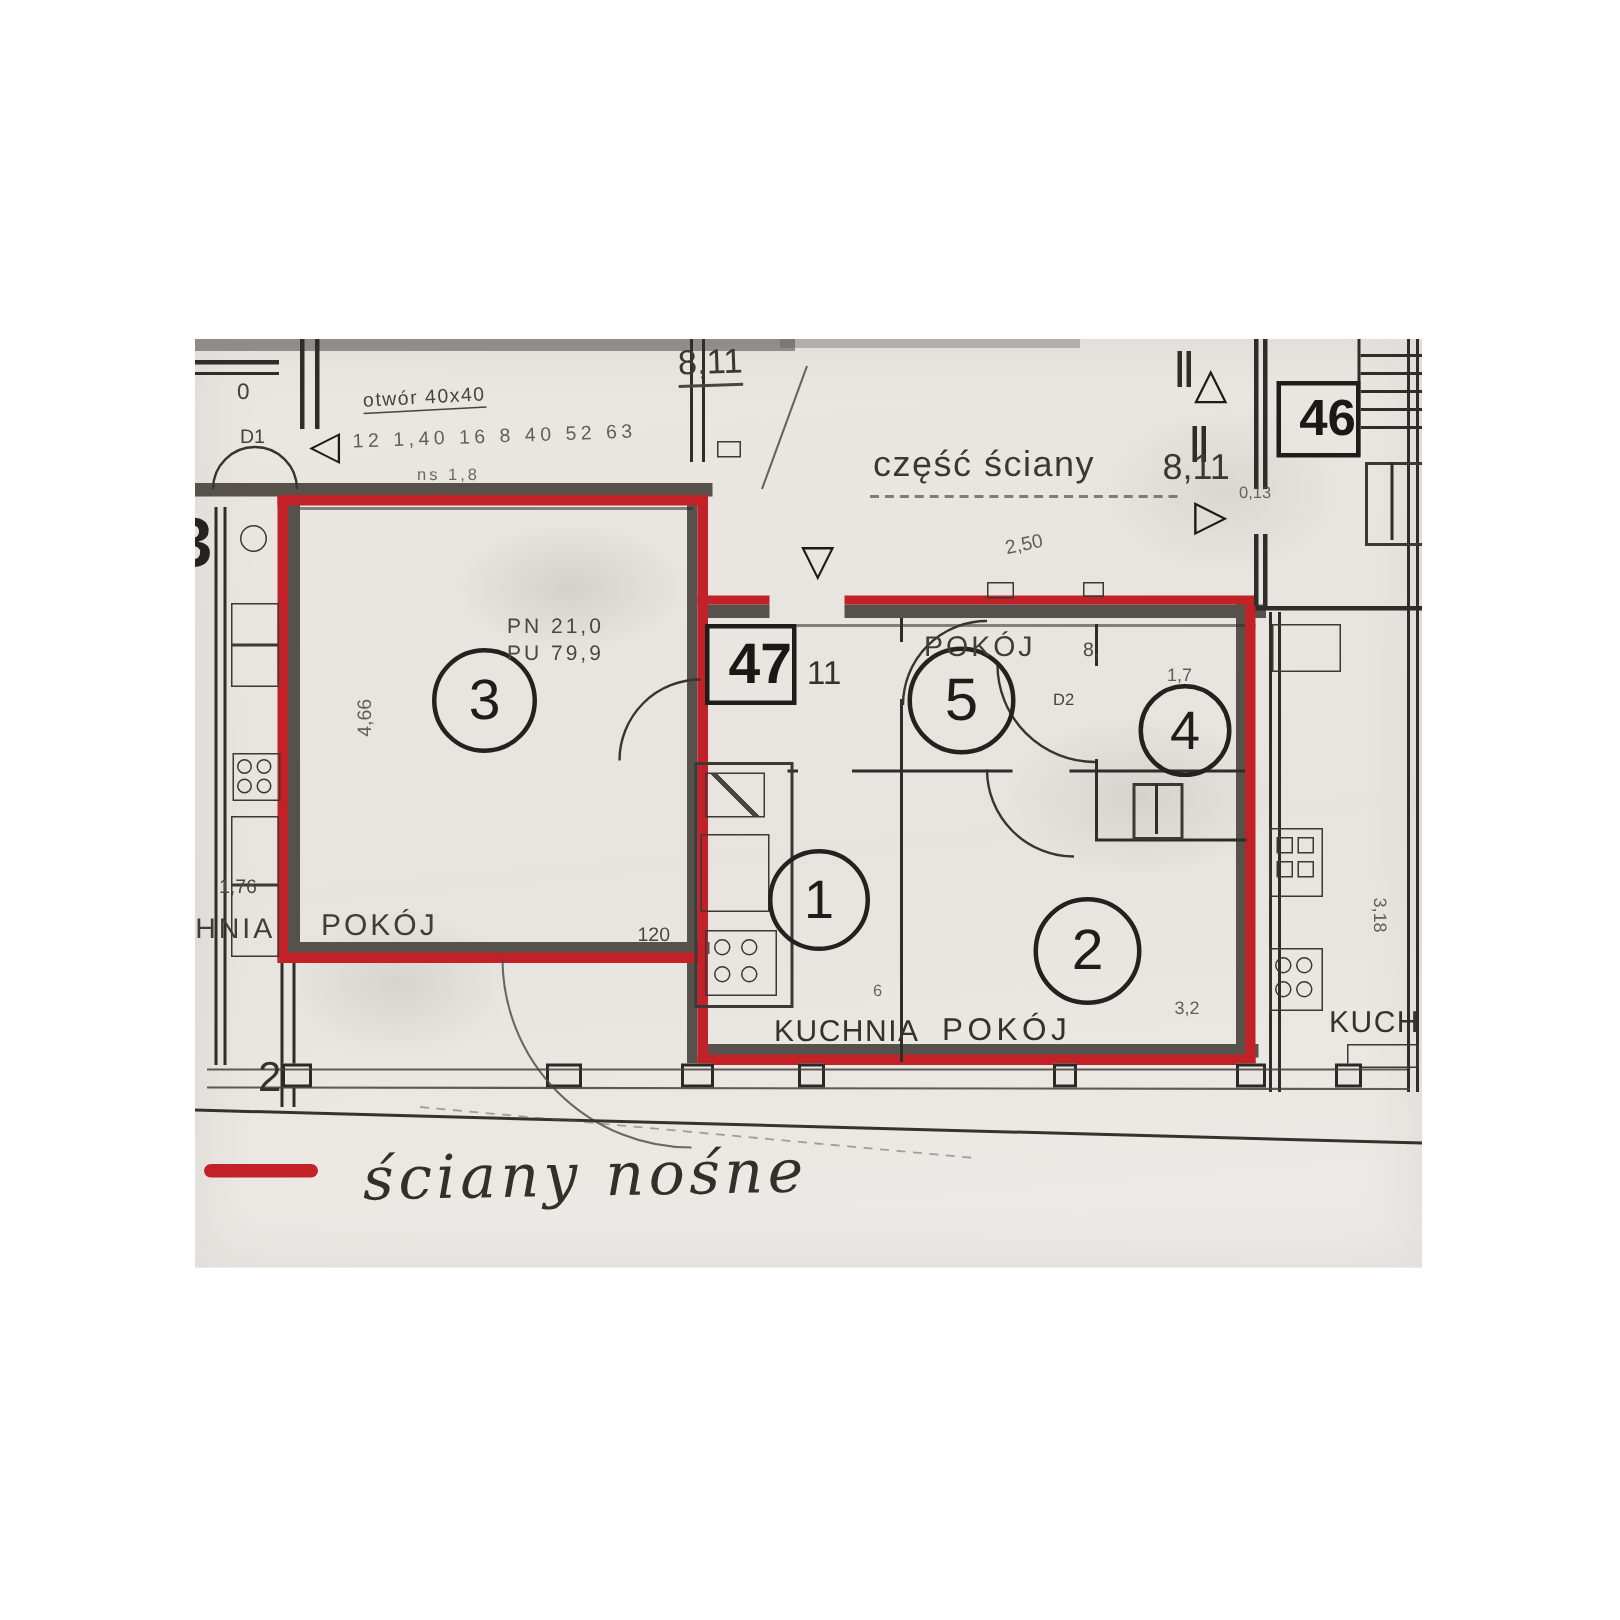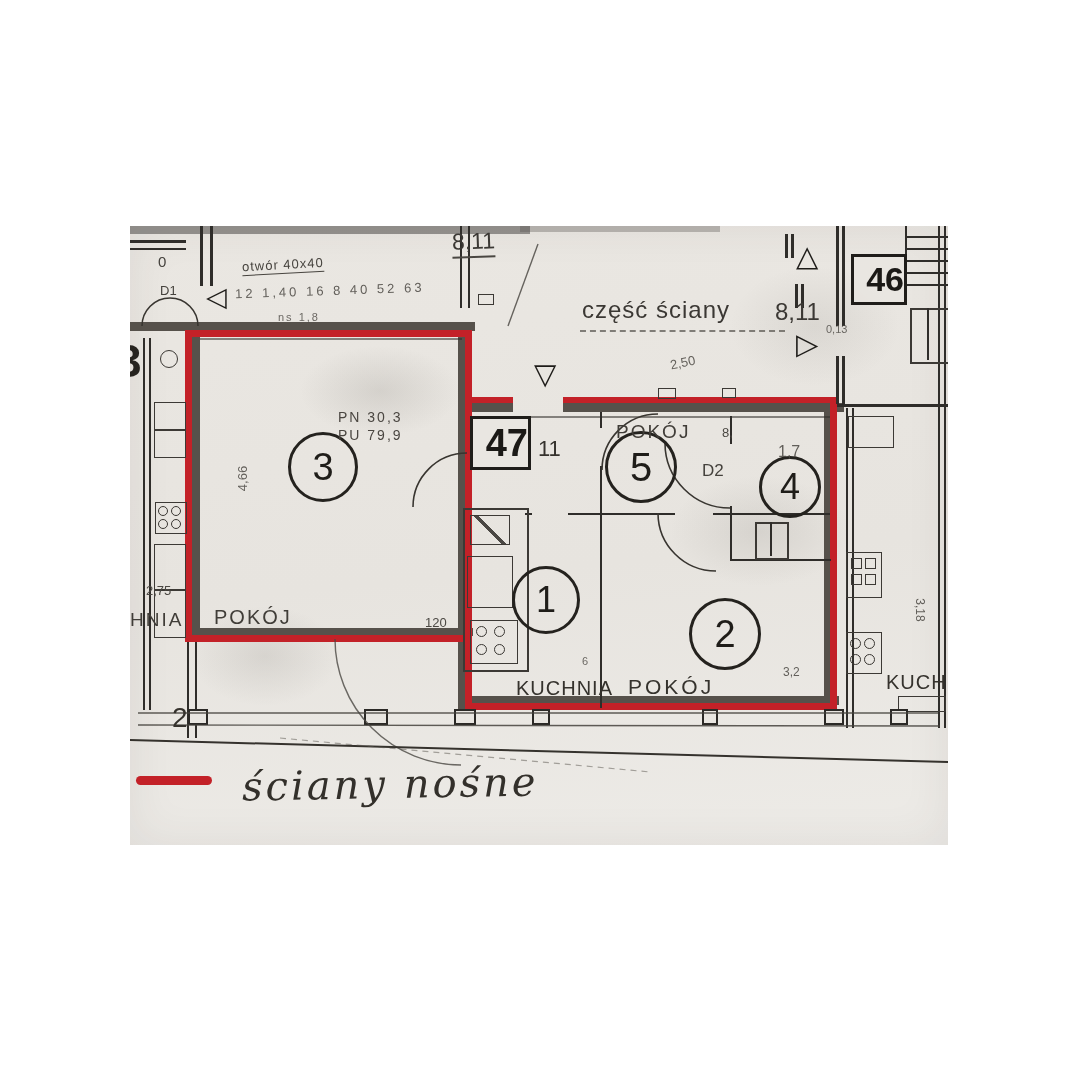--- a/index.html
+++ b/index.html
@@ -189,39 +189,39 @@
   <div class="t" style="left:105px;top:58px;font-size:13px;letter-spacing:3px;color:#4b4843;opacity:.85;transform:rotate(-2deg);">12 1,40 16 8 40 52 63</div>
   <div class="t" style="left:148px;top:86px;font-size:11px;letter-spacing:2px;color:#4b4843;opacity:.8;">ns 1,8</div>
   <div class="t" style="left:540px;top:130px;font-size:13px;color:#4b4843;transform:rotate(-12deg);opacity:.85;">2,50</div>
   <div class="t" style="left:696px;top:98px;font-size:11px;color:#4b4843;opacity:.8;">0,13</div>
   <div class="t tri" style="left:76px;top:58px;font-size:27px;">◁</div>
   <div class="t tri" style="left:666px;top:16px;font-size:29px;">△</div>
   <div class="t tri" style="left:666px;top:104px;font-size:29px;">▷</div>
   <div class="t tri" style="left:404px;top:134px;font-size:29px;">▽</div>
 
   <div class="t" style="left:408px;top:212px;font-size:22px;color:#35322d;">11</div>
-  <div class="t" style="left:208px;top:184px;font-size:14px;letter-spacing:2px;color:#4a4641;">PN 30,3</div>
+  <div class="t" style="left:208px;top:184px;font-size:14px;letter-spacing:2px;color:#4a4641;">PN 21,0</div>
   <div class="t" style="left:208px;top:202px;font-size:14px;letter-spacing:2px;color:#4a4641;">PU 79,9</div>
   <div class="t" style="left:100px;top:246px;font-size:13px;color:#4b4843;transform:rotate(-90deg);opacity:.85;">4,66</div>
   <div class="t" style="left:84px;top:381px;font-size:20px;letter-spacing:2px;color:#403d38;">POKÓJ</div>
   <div class="t" style="left:295px;top:390px;font-size:13px;color:#4b4843;">120</div>
   <div class="t" style="left:486px;top:196px;font-size:19px;letter-spacing:2px;color:#403d38;">POKÓJ</div>
   <div class="t" style="left:592px;top:200px;font-size:13px;color:#4b4843;">8,</div>
-  <div class="t" style="left:648px;top:218px;font-size:16px;color:#4b4843;opacity:.85;">1,7</div>
-  <div class="t" style="left:572px;top:236px;font-size:17px;color:#45423d;">D2</div>
+  <div class="t" style="left:648px;top:218px;font-size:12px;color:#4b4843;opacity:.85;">1,7</div>
+  <div class="t" style="left:572px;top:236px;font-size:11px;color:#45423d;">D2</div>
   <div class="t" style="left:386px;top:452px;font-size:20px;letter-spacing:1px;color:#35322d;">KUCHNIA</div>
   <div class="t" style="left:498px;top:450px;font-size:21px;letter-spacing:3px;color:#35322d;">POKÓJ</div>
   <div class="t" style="left:452px;top:430px;font-size:11px;color:#4b4843;opacity:.8;">6</div>
   <div class="t" style="left:653px;top:440px;font-size:12px;color:#4b4843;opacity:.85;">3,2</div>
 
   <div class="t" style="left:30px;top:58px;font-size:13px;color:#45423d;">D1</div>
   <div class="t" style="left:28px;top:28px;font-size:15px;color:#45423d;">0</div>
   <div class="t" style="left:-14px;top:112px;font-size:46px;font-weight:bold;color:#26231f;">3</div>
   <div class="t" style="left:-46px;top:384px;font-size:19px;letter-spacing:2px;color:#403d38;">KUCHNIA</div>
-  <div class="t" style="left:16px;top:358px;font-size:13px;color:#4b4843;">2,75</div>
+  <div class="t" style="left:16px;top:358px;font-size:13px;color:#4b4843;">1,76</div>
   <div class="t" style="left:42px;top:478px;font-size:28px;color:#35322d;">2</div>
   <div class="t" style="left:756px;top:446px;font-size:20px;letter-spacing:1px;color:#35322d;">KUCHNIA</div>
   <div class="t" style="left:778px;top:378px;font-size:12px;color:#4b4843;transform:rotate(90deg);opacity:.85;">3,18</div>
 
   <div class="red" style="left:6px;top:550px;width:76px;height:9px;border-radius:5px;"></div>
   <div class="t legendtext" style="left:112px;top:538px;font-size:40px;letter-spacing:3px;transform:rotate(-1deg);">ściany nośne</div>
 
  </div>
 </div>
 

